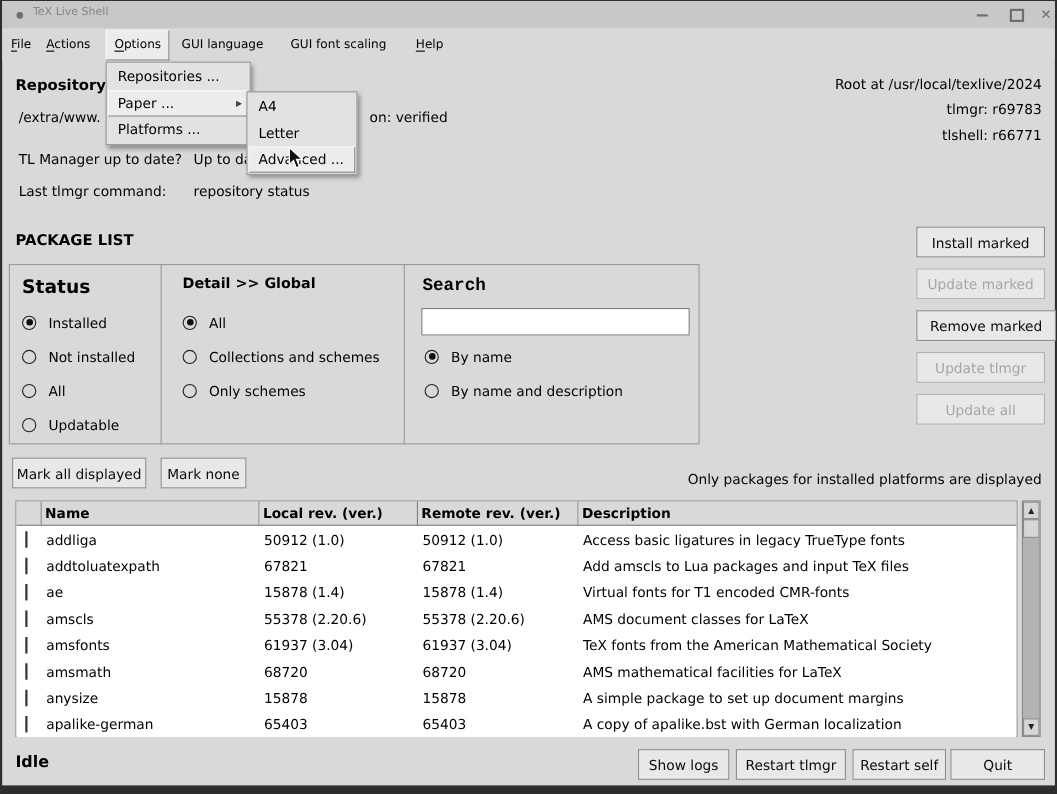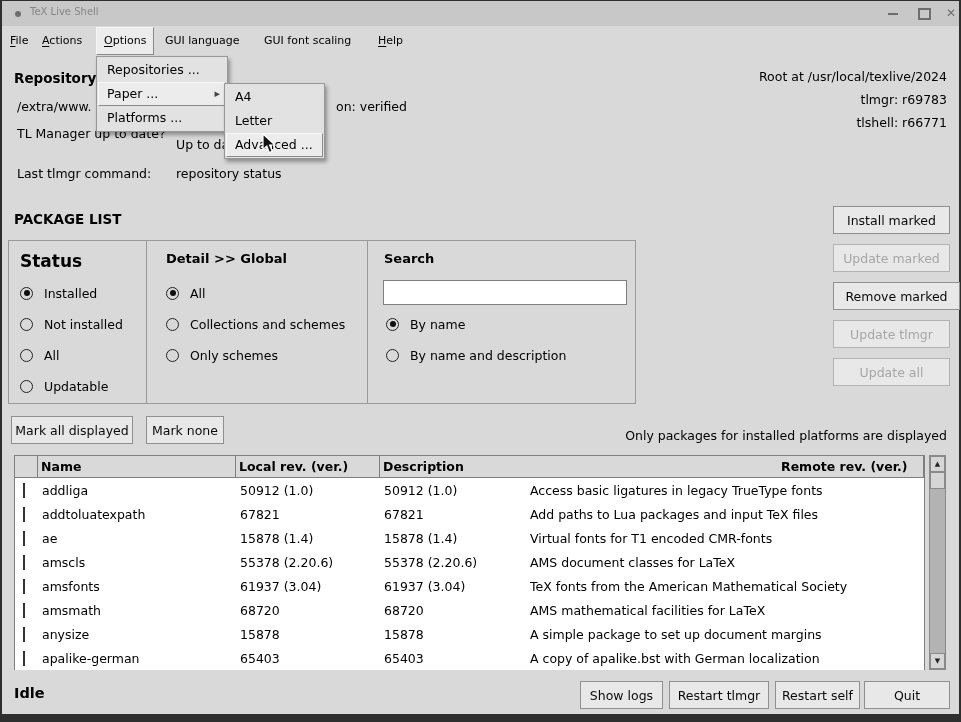--- a/index.html
+++ b/index.html
@@ -94,21 +94,21 @@
     <div class="mb-item" style="left:36px;"><u>A</u>ctions</div>
     <div class="mb-item active" style="left:94px;"><u>O</u>ptions</div>
     <div class="mb-item" style="left:159px;">GUI language</div>
     <div class="mb-item" style="left:258px;">GUI font scaling</div>
     <div class="mb-item" style="left:372px;"><u>H</u>elp</div>
   </div>
 
   <div class="txt h-bold" style="left:14px;top:70px;">Repository</div>
   <div class="txt" style="left:17px;top:99px;">/extra/www.</div>
   <div class="txt" style="left:336px;top:99px;">on: verified</div>
-  <div class="txt" style="left:17px;top:126px;">TL Manager up to date?</div>
+  <div class="txt" style="left:17px;top:137px;">TL Manager up to date?</div>
   <div class="txt" style="left:176px;top:137px;">Up to date</div>
   <div class="txt" style="left:17px;top:166px;">Last tlmgr command:</div>
   <div class="txt" style="left:176px;top:166px;">repository status</div>
   <div class="txt-r" style="top:69px;">Root at /usr/local/texlive/2024</div>
   <div class="txt-r" style="top:92px;">tlmgr: r69783</div>
   <div class="txt-r" style="top:115px;">tlshell: r66771</div>
 
   <div class="txt h-bold" style="left:14px;top:211px;">PACKAGE LIST</div>
 
   <div class="abs filterbox"></div>
@@ -140,21 +140,21 @@
   </div>
   <div class="radio-row" style="left:166px;top:317px;">
     <span class="radio"></span>
     <span>Collections and schemes</span>
   </div>
   <div class="radio-row" style="left:166px;top:348px;">
     <span class="radio"></span>
     <span>Only schemes</span>
   </div>
 
-  <div class="txt h-bold" style="left:384px;top:251px;font-size:13px;">Search</div>
+  <div class="txt h-bold" style="left:384px;top:251px;font-size:16px;font-family:Liberation Mono, monospace;">Search</div>
   <input class="search-input" type="text" value="" style="">
   <div class="radio-row" style="left:386px;top:317px;">
     <span class="radio checked"></span>
     <span>By name</span>
   </div>
   <div class="radio-row" style="left:386px;top:348px;">
     <span class="radio"></span>
     <span>By name and description</span>
   </div>
 
@@ -166,36 +166,36 @@
 
   <div class="btn" style="left:11px;top:416px;width:122px;height:28px;">Mark all displayed</div>
   <div class="btn" style="left:146px;top:416px;width:78px;height:28px;">Mark none</div>
   <div class="txt-r" style="top:428px;">Only packages for installed platforms are displayed</div>
 
   <div class="abs tablebox">
     <div class="thead">
       <div class="hcell c0"></div>
       <div class="hcell c1">Name</div>
       <div class="hcell c2">Local rev. (ver.)</div>
+      <div class="hcell c3">Remote rev. (ver.)</div>
       <div class="hcell c4" style="border-right:none;">Description</div>
-      <div class="hcell c3">Remote rev. (ver.)</div>
     </div>
     <div class="trow">
       <div class="tcell c0"><span class="checkbox"></span></div>
       <div class="tcell c1">addliga</div>
       <div class="tcell c2">50912 (1.0)</div>
       <div class="tcell c3">50912 (1.0)</div>
       <div class="tcell c4">Access basic ligatures in legacy TrueType fonts</div>
     </div>
     <div class="trow">
       <div class="tcell c0"><span class="checkbox"></span></div>
       <div class="tcell c1">addtoluatexpath</div>
       <div class="tcell c2">67821</div>
       <div class="tcell c3">67821</div>
-      <div class="tcell c4">Add paths to Lua packages and input TeX files</div>
+      <div class="tcell c4">Add amscls to Lua packages and input TeX files</div>
     </div>
     <div class="trow">
       <div class="tcell c0"><span class="checkbox"></span></div>
       <div class="tcell c1">ae</div>
       <div class="tcell c2">15878 (1.4)</div>
       <div class="tcell c3">15878 (1.4)</div>
       <div class="tcell c4">Virtual fonts for T1 encoded CMR-fonts</div>
     </div>
     <div class="trow">
       <div class="tcell c0"><span class="checkbox"></span></div>

